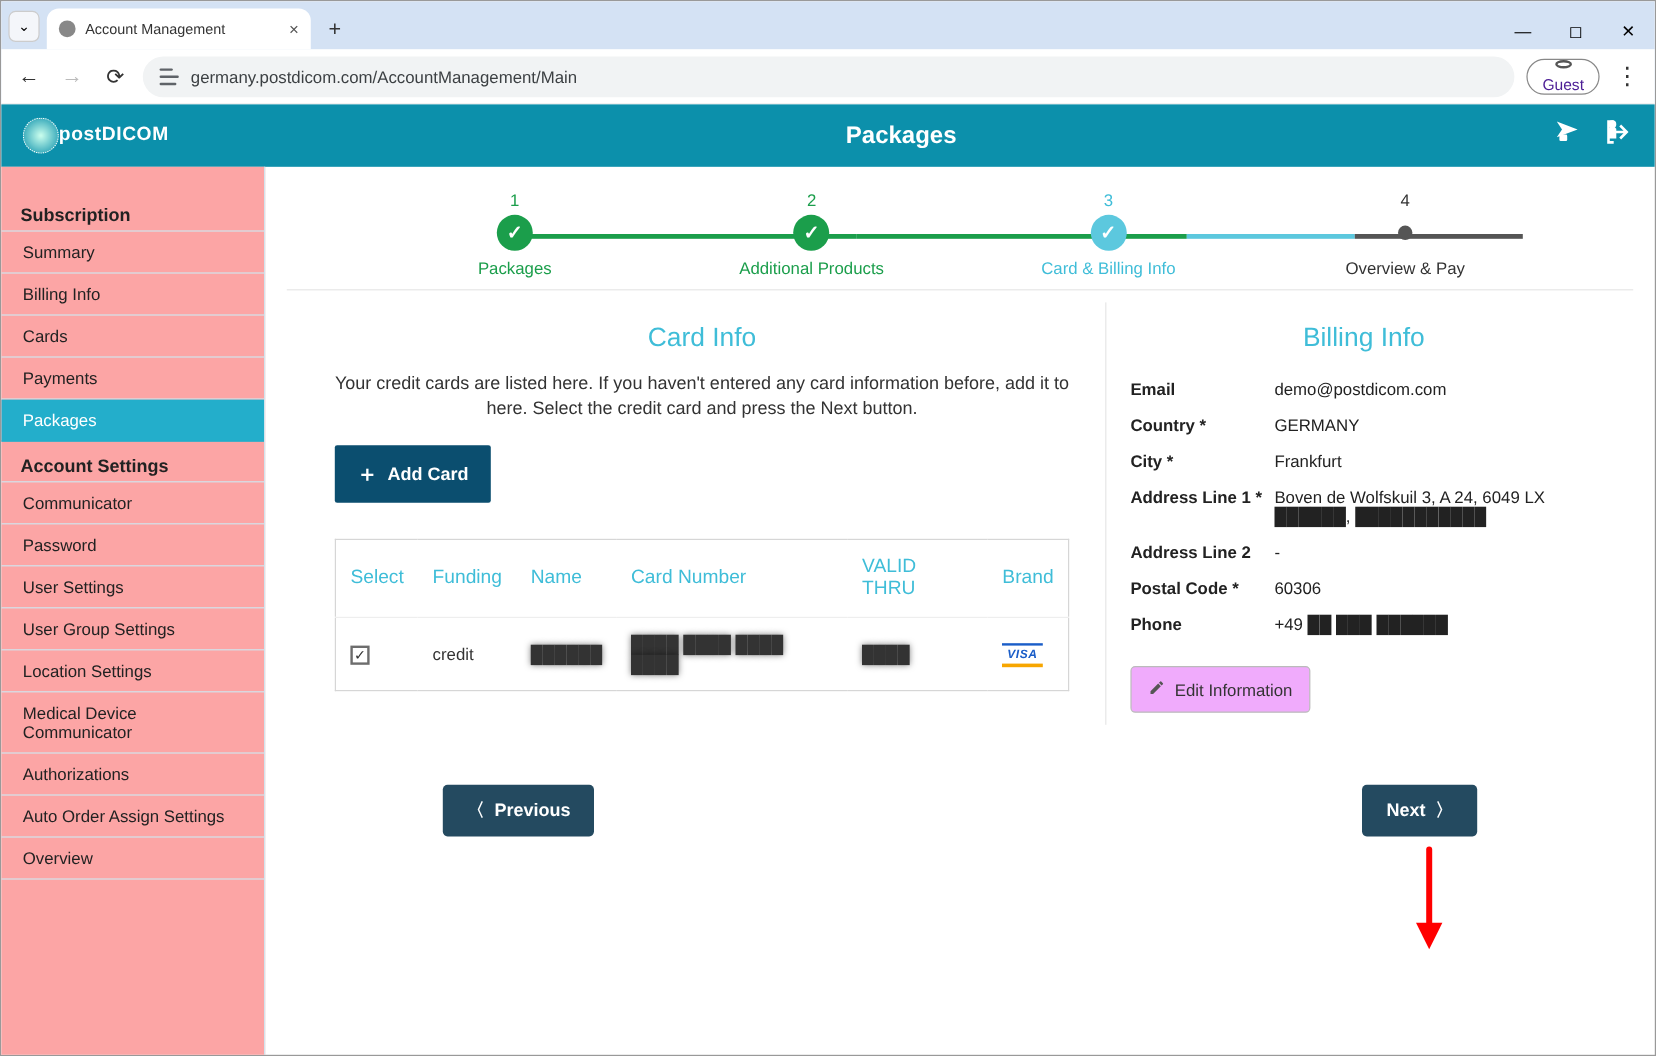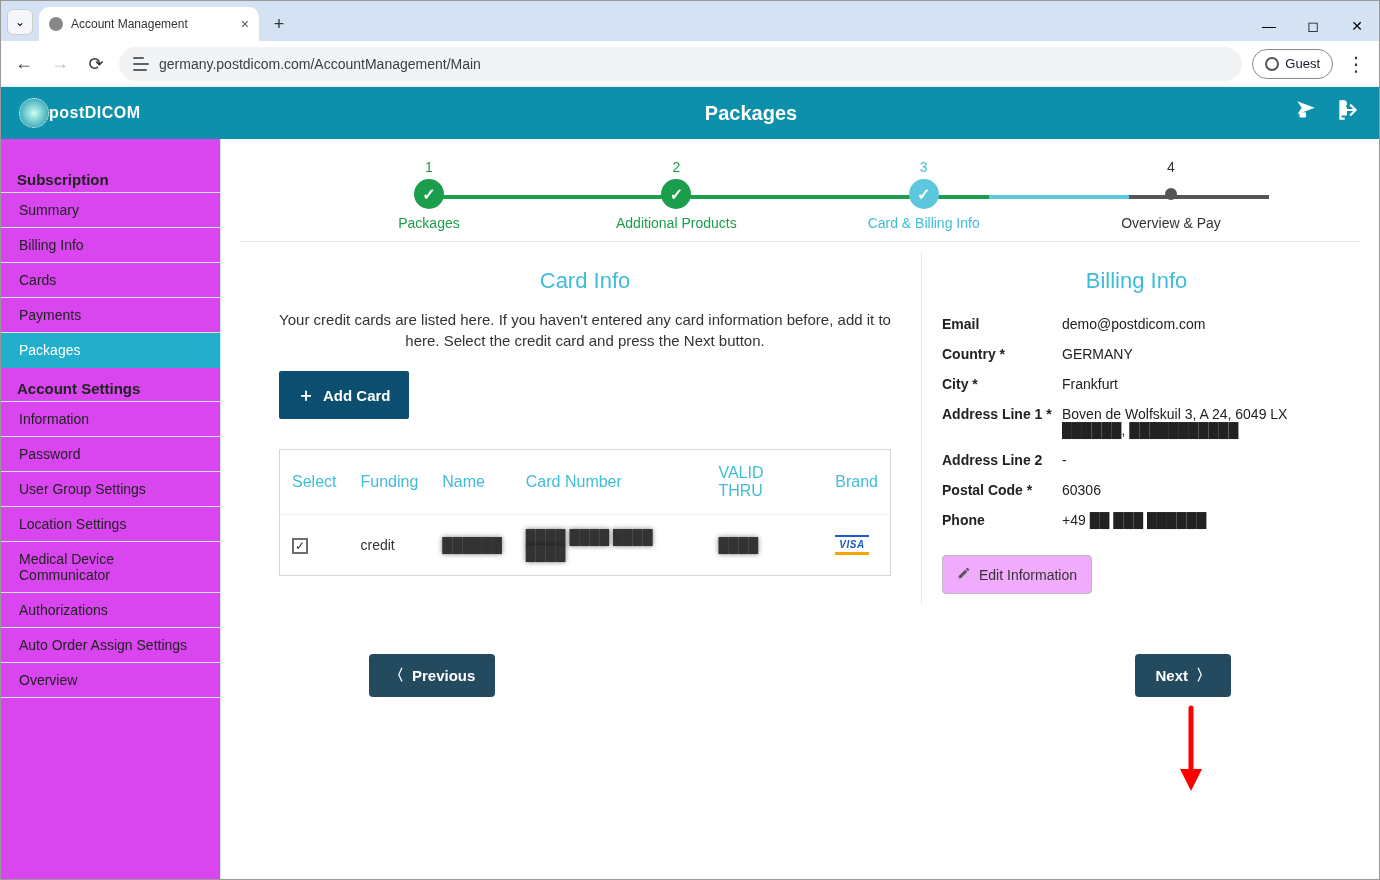--- a/index.html
+++ b/index.html
@@ -15,36 +15,36 @@
     .new-tab { width: 28px; height: 28px; margin: 0 6px 3px 6px; display: flex; align-items: center; justify-content: center; font-size: 18px; color: #333; cursor: pointer; }
     .window-controls { margin-left: auto; display: flex; }
     .window-controls div { width: 44px; height: 30px; display: flex; align-items: center; justify-content: center; font-size: 14px; cursor: pointer; }
     .addr-bar { height: 46px; background: #fff; display: flex; align-items: center; padding: 0 10px; gap: 10px; border-bottom: 1px solid #eee; }
     .nav-icon { width: 26px; height: 26px; display: flex; align-items: center; justify-content: center; color: #333; font-size: 18px; cursor: pointer; }
     .nav-icon.disabled { color: #bbb; }
     .url-field { flex: 1; display: flex; align-items: center; background: #f1f3f4; border-radius: 20px; height: 34px; padding: 0 14px; gap: 10px; color: #3c4043; font-size: 14px; }
     .site-settings { width: 16px; height: 14px; display:flex;flex-direction:column;justify-content:space-between;cursor:pointer;}
     .site-settings span{height:2px;background:#5f6368;width:100%;border-radius:1px;}
     .site-settings span:nth-child(1){width:70%;} .site-settings span:nth-child(3){width:85%;}
-    .guest-pill { border: 1px solid #888; border-radius: 16px; height: 30px; display: flex; align-items: center; gap: 6px; padding: 0 12px; font-size: 13px; color: #0f172a; cursor:pointer; }
+    .guest-pill { border: 1px solid #888; border-radius: 16px; height: 30px; display: flex; align-items: center; gap: 6px; padding: 0 12px; font-size: 13px; color: #4c1d95; cursor:pointer;flex-direction:column; }
     .guest-pill .icon { border: 2px solid #555; width: 14px; height: 14px; border-radius: 50%; position: relative; }
     .menu-dots { font-size: 20px; color: #333; width: 26px; text-align: center; cursor:pointer; }
 
     
     .app-header { background: #0c90ab; color: #fff; height: 52px; display: flex; align-items: center; padding: 0 18px; }
     .brand { display: flex; align-items: center; width: 190px; text-align: center; }
     .brand .logo { width: 30px; height: 30px; border-radius: 50%; background: radial-gradient(#cfe, #0c90ab); border:1px dotted #fff; }
     .brand .name { font-weight: bold; font-size: 16px; letter-spacing:0.5px;}
     .page-title { flex: 1; text-align: center; font-size: 20px; font-weight: bold; }
     .header-icons { display: flex; gap: 16px; font-size: 22px; }
     .header-icons svg { cursor:pointer; }
 
     
     .body-area { display: flex; height: calc(880px - 40px - 46px - 52px); }
-    .sidebar { width: 220px; background: #d946ef; border-right: 1px solid #d2e4ed; overflow-y: auto; }
+    .sidebar { width: 220px; background: #fca5a5; border-right: 1px solid #d2e4ed; overflow-y: auto; }
     .content { flex: 1; overflow-y: auto; padding: 0 18px 20px; }
     .side-section { padding: 12px 16px 4px; font-weight: bold; font-size: 15px; color: #222; border-bottom: 1px solid #d2e4ed; }
     .side-item { padding: 9px 18px; font-size: 14px; color: #222; border-bottom: 1px solid #d2e4ed; cursor: pointer; }
     .side-item.active { background: #23aecb; color: #fff; border-bottom: 1px solid #23aecb; }
     .side-spacer { height: 20px; }
 
     
     .stepper { display: flex; justify-content: space-between; align-items: flex-start; padding: 20px 110px 10px; border-bottom: 1px solid #e7e7e7; position: relative; }
     .step { display: flex; flex-direction: column; align-items: center; width: 160px; position: relative; z-index: 2;}
     .step .num { font-size: 14px; margin-bottom: 4px; }
@@ -166,22 +166,23 @@
 
   <div class="sidebar">
     <div class="side-spacer"></div>
     <div class="side-section">Subscription</div>
     <div class="side-item">Summary</div>
     <div class="side-item">Billing Info</div>
     <div class="side-item">Cards</div>
     <div class="side-item">Payments</div>
     <div class="side-item active">Packages</div>
     <div class="side-section">Account Settings</div>
-    <div class="side-item">Information</div>
+    <div class="side-item">Communicator</div>
     <div class="side-item">Password</div>
+    <div class="side-item">User Settings</div>
     <div class="side-item">User Group Settings</div>
     <div class="side-item">Location Settings</div>
     <div class="side-item">Medical Device Communicator</div>
     <div class="side-item">Authorizations</div>
     <div class="side-item">Auto Order Assign Settings</div>
     <div class="side-item">Overview</div>
   </div>
 
   <div class="content" style="position:relative;">
 

